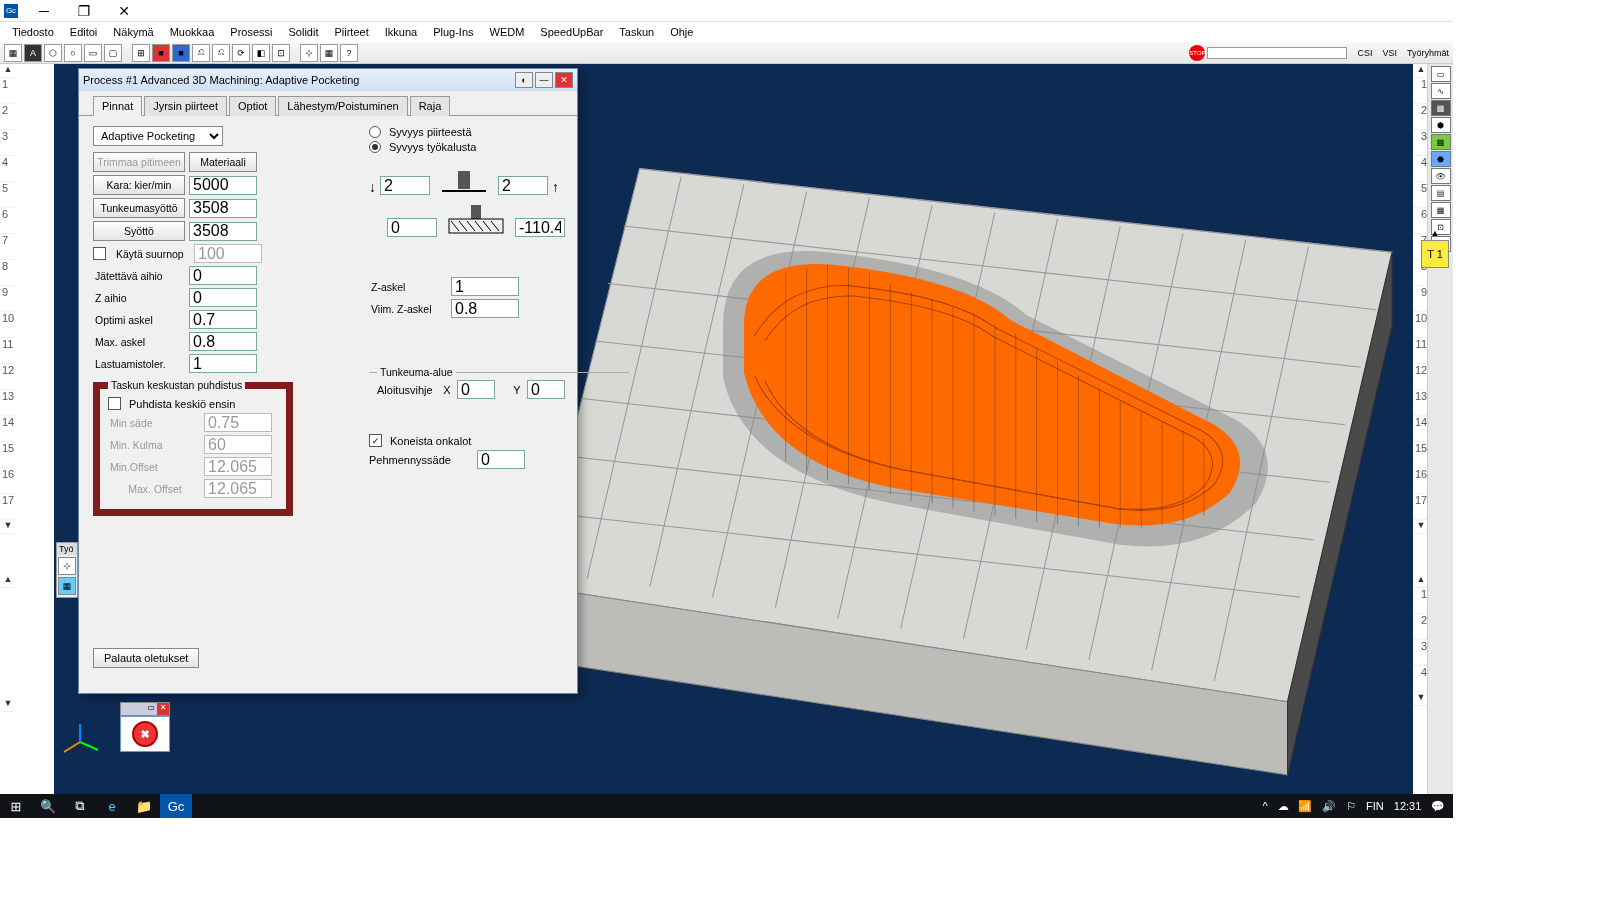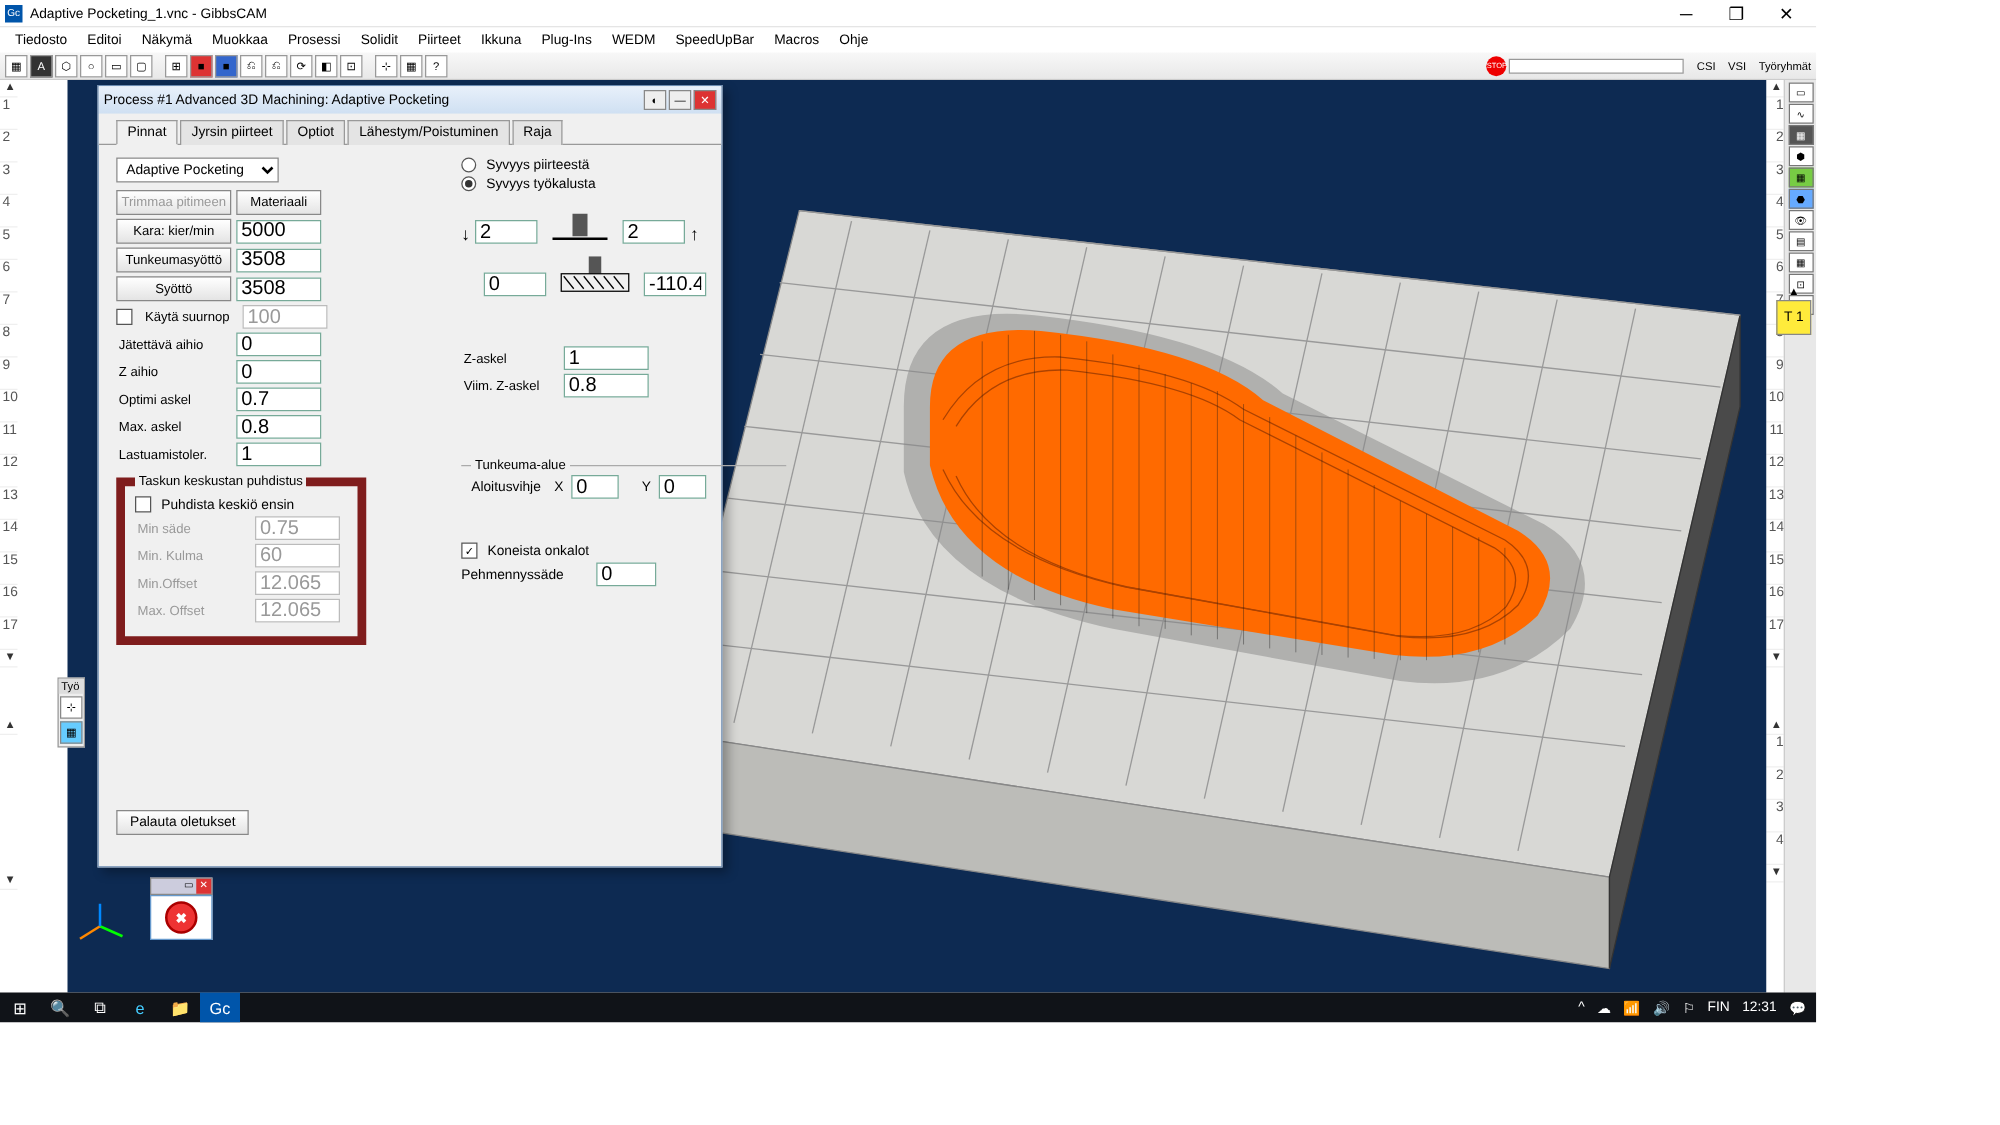--- a/index.html
+++ b/index.html
@@ -82,49 +82,48 @@
 .taskbar { position:absolute; left:0; right:0; bottom:0; height:24px; background:#101318; display:flex; align-items:center; color:#fff; }
 .taskbar .tbtn { width:32px; height:24px; display:flex;align-items:center;justify-content:center; font-size:13px;}
 .taskbar .tbtn.active { background:#2a4a6a;}
 .taskbar .tray { margin-left:auto; display:flex; align-items:center; gap:10px; padding:0 8px; font-size:10px;}
 
 
 .tooltile { position:absolute; right:2px; top:164px; width:32px; }
 .tooltile .tt { width:28px;height:28px;background:#ffeb3b;border:1px solid #888;margin:2px auto;display:flex;align-items:center;justify-content:center;font-size:8px;}
 
 
-.workpanel { position:absolute; left:46px; top:478px; width:22px; background:#eee; border:1px solid #999; z-index:9;}
+.workpanel { position:absolute; left:56px; top:478px; width:22px; background:#eee; border:1px solid #999; z-index:9;}
 .workpanel .hdr { font-size:9px; padding:1px 2px; background:#ddd;}
 .workpanel .wbtn { width:18px;height:18px;margin:2px auto;border:1px solid #888;background:#fff;display:flex;align-items:center;justify-content:center;font-size:9px;}
 
 </style>
 </head>
 <body>
 
 <div class="titlebar">
   <div class="appicon">Gc</div>
-  <div class="title">Adaptive Pocketing_1.vnc - GibbsCAM</div>
   <div class="winbtn">─</div>
   <div class="winbtn">❐</div>
   <div class="winbtn close">✕</div>
 </div>
 
 <div class="menubar">
   <span>Tiedosto</span>
   <span>Editoi</span>
   <span>Näkymä</span>
   <span>Muokkaa</span>
   <span>Prosessi</span>
   <span>Solidit</span>
   <span>Piirteet</span>
   <span>Ikkuna</span>
   <span>Plug-Ins</span>
   <span>WEDM</span>
   <span>SpeedUpBar</span>
-  <span>Macros</span>
+  <span>Taskun</span>
   <span>Ohje</span>
 </div>
 
 <div class="toolrow">
   <div class="toolbtn">▦</div>
   <div class="toolbtn dark">A</div>
   <div class="toolbtn">⬡</div>
   <div class="toolbtn">○</div>
   <div class="toolbtn">▭</div>
   <div class="toolbtn">▢</div>
@@ -381,21 +380,21 @@
           </div>
         <div class="row">
             <span class="lbl" style="color:#999;">Min. Kulma</span>
             <input class="inp gray" value="60" style="">
           </div>
         <div class="row">
             <span class="lbl" style="color:#999;">Min.Offset</span>
             <input class="inp gray" value="12.065" style="">
           </div>
         <div class="row">
-            <span class="lbl" style="color:#999;">Max. Offset</span>
+            <span class="lbl" style="color:#999;text-align:center;">Max. Offset</span>
             <input class="inp gray" value="12.065" style="">
           </div>
       </fieldset>
     </div>
 
     <div class="rightcol">
       <div class="row">
           <span class="radio"></span>
           <span>Syvyys piirteestä</span>
         </div>

